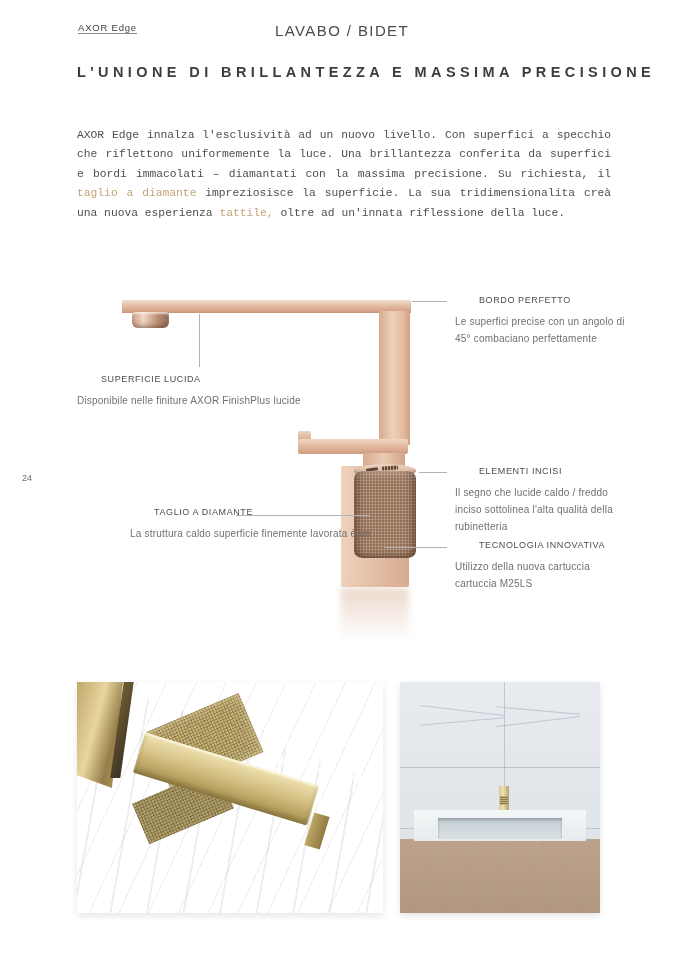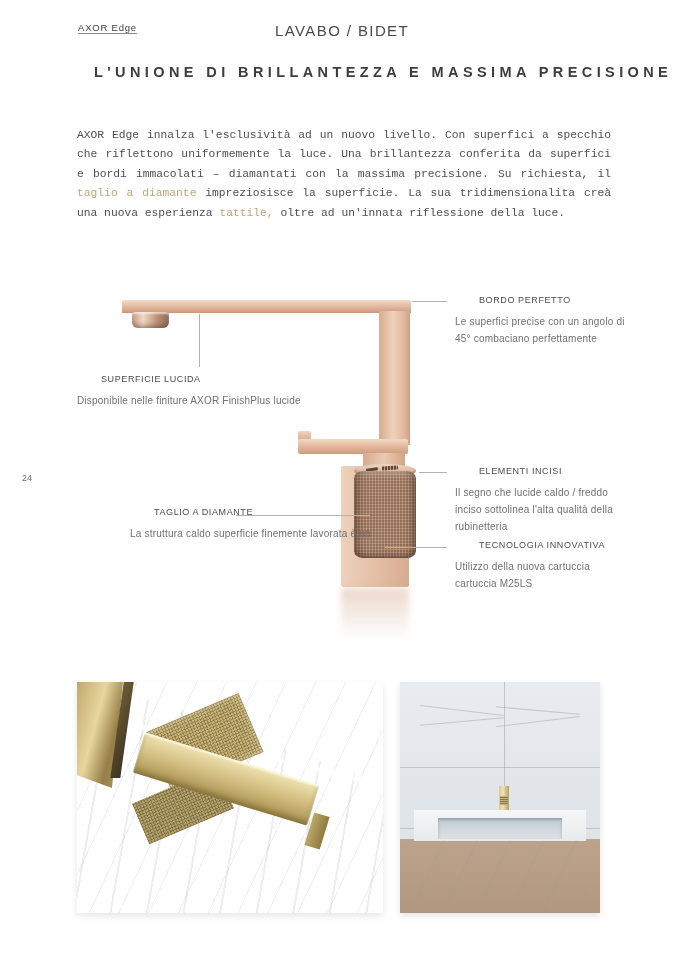--- a/index.html
+++ b/index.html
@@ -5,21 +5,21 @@
   * { margin:0; padding:0; box-sizing:border-box; }
   html,body { background:#ffffff; }
   body { font-family:"Liberation Sans", "DejaVu Sans", sans-serif; }
   .page { position:relative; width:678px; height:959px; background:#ffffff; overflow:hidden; }
 
   
   .brand { position:absolute; left:78px; top:22px; font-size:9.5px; letter-spacing:.8px; color:#3e3e3e; border-bottom:1px solid #8a8a8a; }
   .category { position:absolute; left:235px; top:22px; font-size:15px; letter-spacing:1.4px; color:#4a4a4a;margin-left:40px; }
 
   
-  .title { position:absolute; left:77px; top:64px; font-size:14.5px; letter-spacing:4.4px; color:#3d3d3d; white-space:nowrap;margin-left:17px; }
+  .title { position:absolute; left:77px; top:64px; font-size:14.5px; letter-spacing:4.4px; color:#3d3d3d; white-space:nowrap; }
 
   
   .intro { position:absolute; left:77px; top:126px; width:534px; font-size:11.3px; line-height:19.4px; color:#4f4f4f; text-align:justify;font-family:Liberation Mono, monospace; }
   .gold { color:#c2a478; }
 
   
   .pagenum { position:absolute; left:22px; top:473px; font-size:9px; color:#6b6b6b; }
 
   
   .part { position:absolute; }

